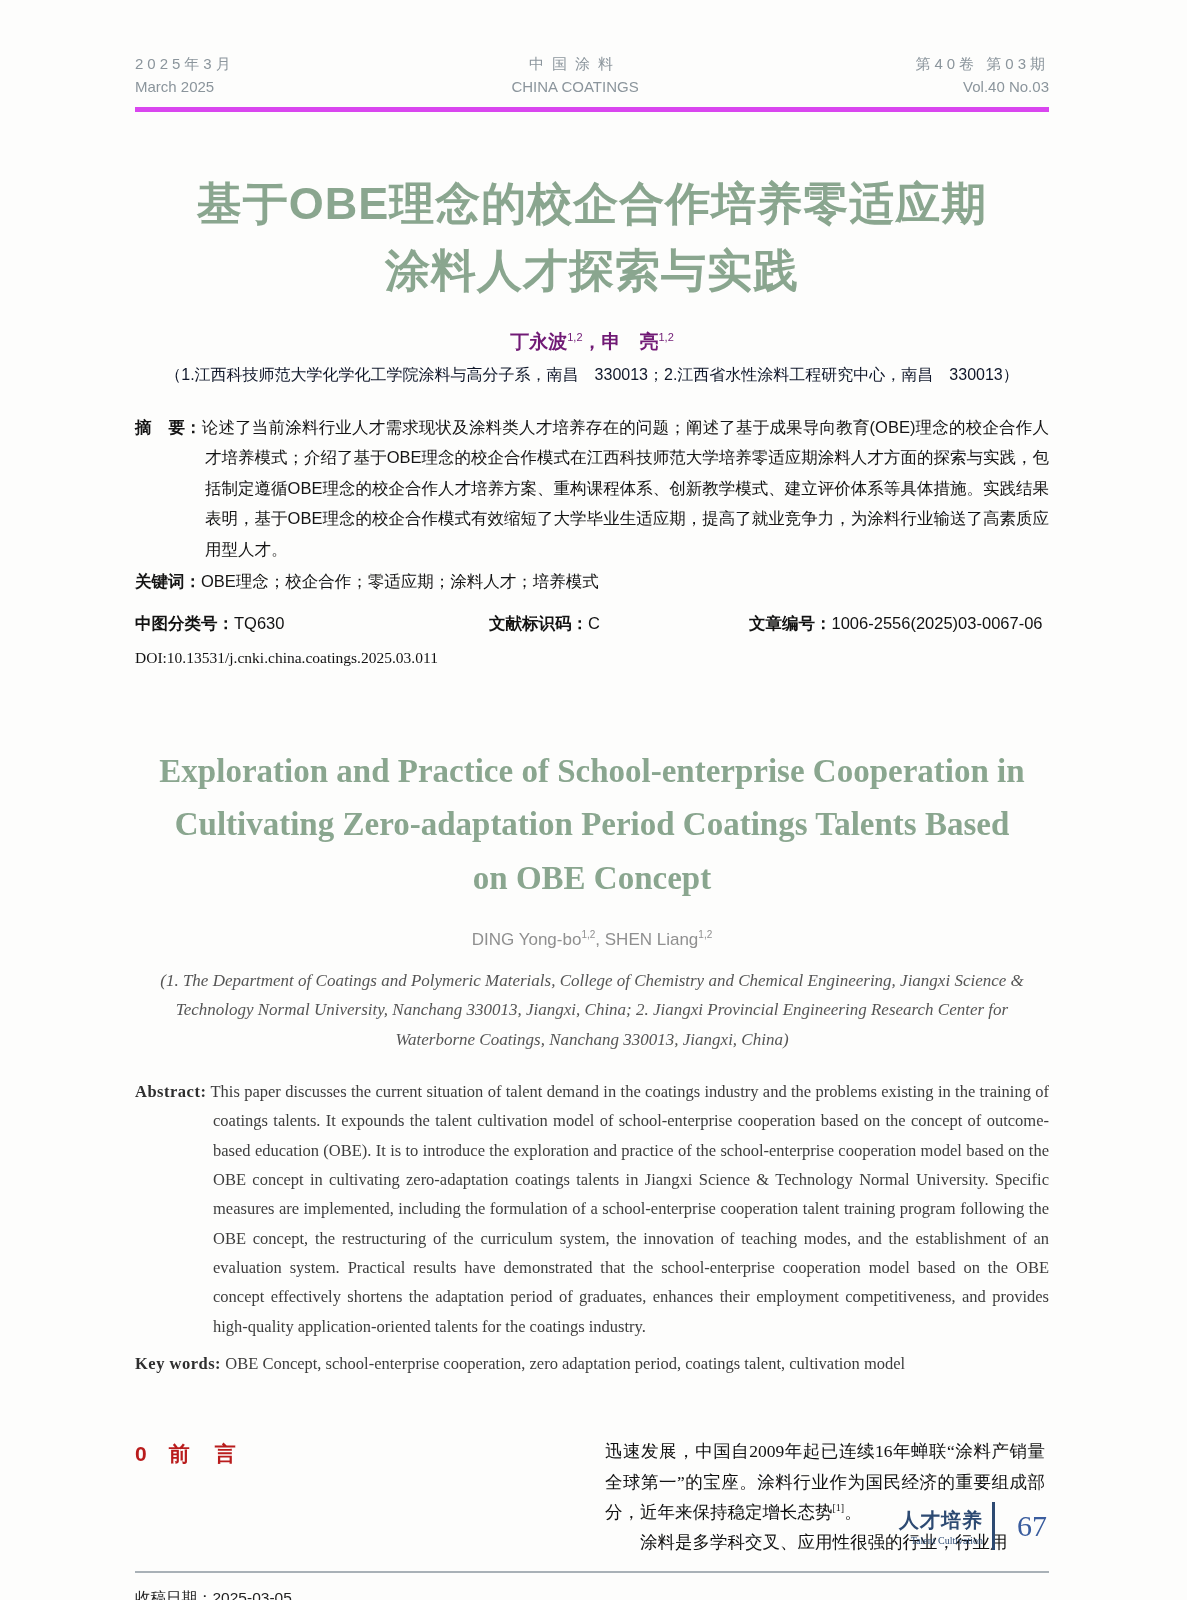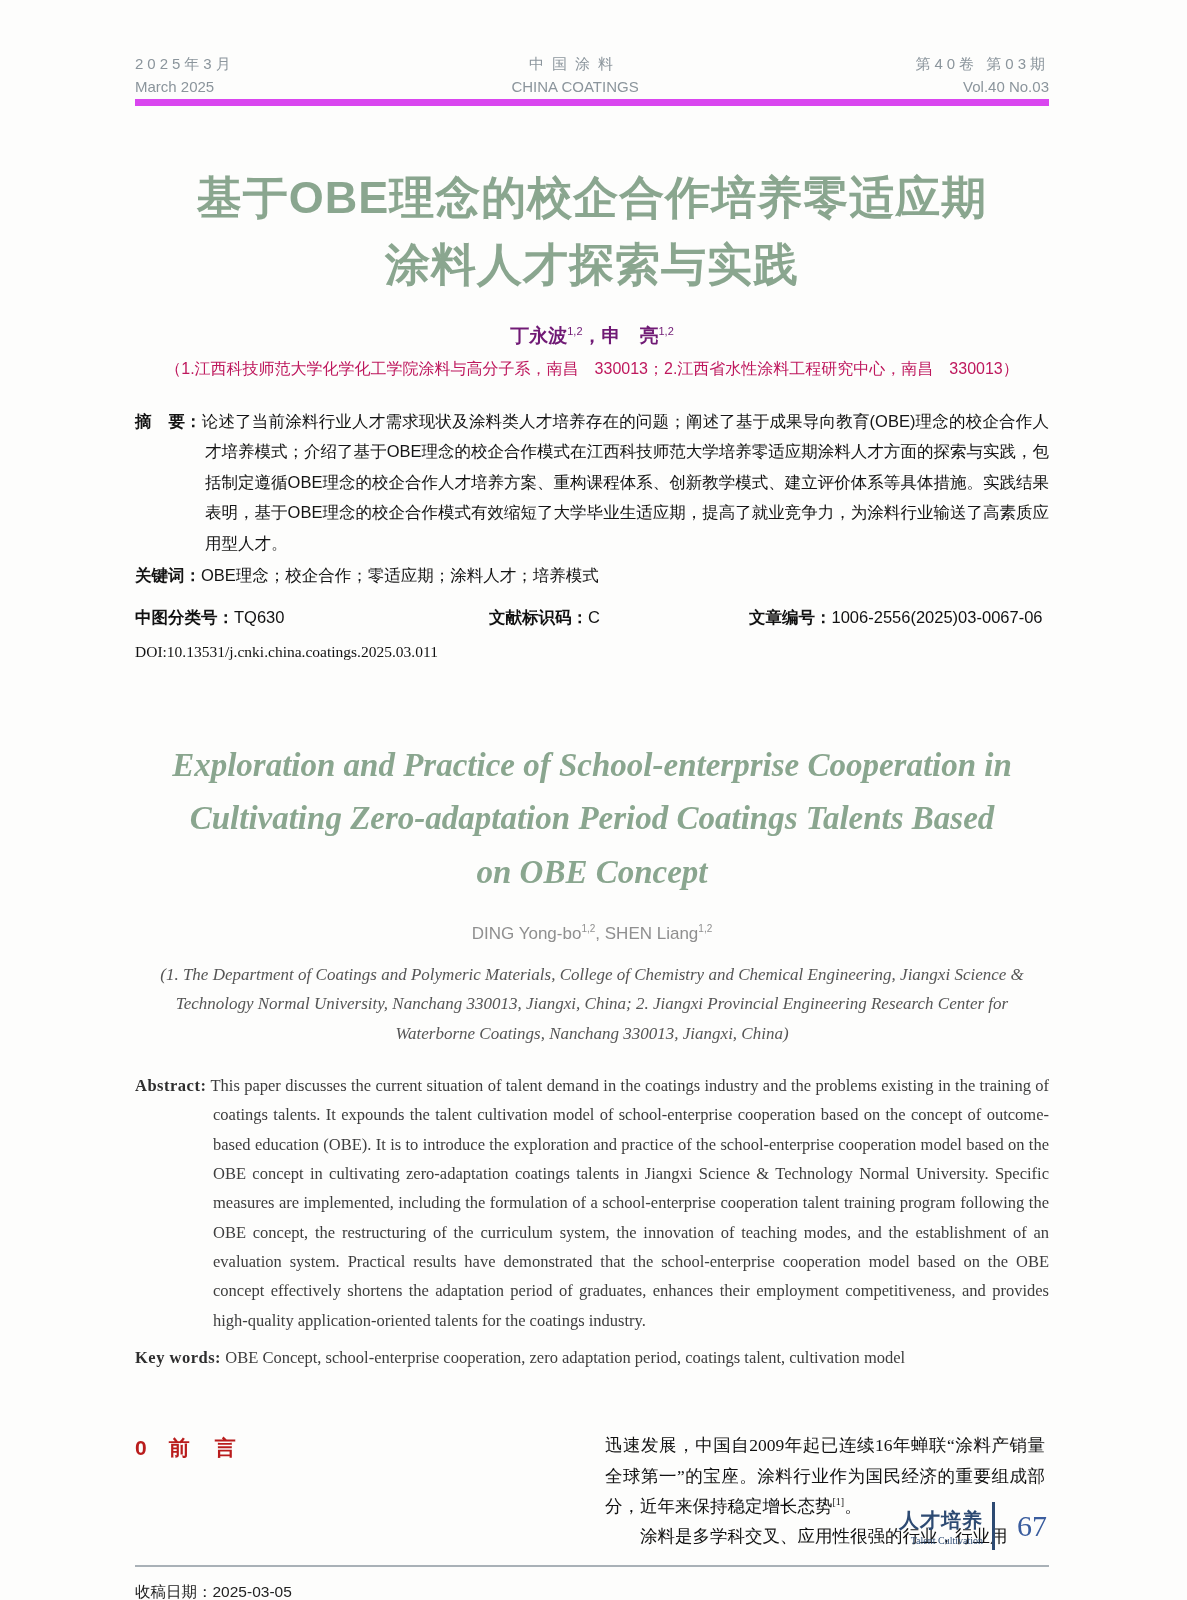--- a/index.html
+++ b/index.html
@@ -11,57 +11,57 @@
     background:#fdfdfc;
     font-family:"Liberation Sans", sans-serif;
     color:#222;
     overflow:hidden;
   }
   .content { padding:0 138px 0 135px; }
 
   
   .jheader {
     display:flex; justify-content:space-between; align-items:flex-end;
-    padding:52px 0 0 0;
-    border-bottom:7px solid #d946ef;
+    padding:52px 0 8px 0;
+    border-bottom:5px solid #d946ef;
     color:#8b959c; font-size:15px; line-height:1.55;
   }
   .jheader .hcell { white-space:nowrap; }
   .jheader .hcenter { text-align:center; }
   .jheader .hright { text-align:right; }
   .jheader .cn { letter-spacing:4px; }
   .jheader .hcenter .cn { letter-spacing:8px; }
 
   
   .title-cn {
     margin-top:58px; text-align:center;
     color:#8aa68f; font-weight:bold;
     font-size:45px; line-height:1.5; letter-spacing:1px;
   }
   .authors-cn { margin-top:24px; text-align:center; font-size:19px; font-weight:bold; color:#701a75; }
   .authors-cn sup { font-size:11px; font-weight:normal; }
-  .affil-cn { margin-top:10px; text-align:center; font-size:16px; color:#be185d; }
+  .affil-cn { margin-top:10px; text-align:center; font-size:16px; color:#0f172a; }
 
   
   .hang-cn { margin-top:26px; font-size:16.5px; line-height:1.85; text-align:justify; color:#141414;
              padding-left:70px; text-indent:-70px; }
   .hang-cn .lab { font-weight:bold; }
   .kw-cn { margin-top:2px; }
 
   .class-row { display:flex; margin-top:16px; font-size:16.5px; color:#111; }
   .class-row .lab { font-weight:bold; }
   .class-row .c1 { flex:0 0 354px; }
   .class-row .c2 { flex:0 0 260px; }
   .doi-line { margin-top:14px; font-family:"Liberation Serif", serif; font-size:15.5px; color:#111; }
 
   
   .title-en {
     margin-top:78px; text-align:center;
     font-family:"Liberation Serif", serif; font-weight:bold;
-    color:#8aa68f; font-size:33px; line-height:1.62;font-style:italic;
+    color:#8aa68f; font-size:33px; line-height:1.62;
   }
   .authors-en { margin-top:24px; text-align:center; color:#8f8f8f; font-size:17px; }
   .authors-en sup { font-size:10px; }
   .affil-en {
     margin-top:16px; text-align:center;
     font-family:"Liberation Serif", serif; font-style:italic;
     color:#555; font-size:17px; line-height:1.75;
   }
 
   

